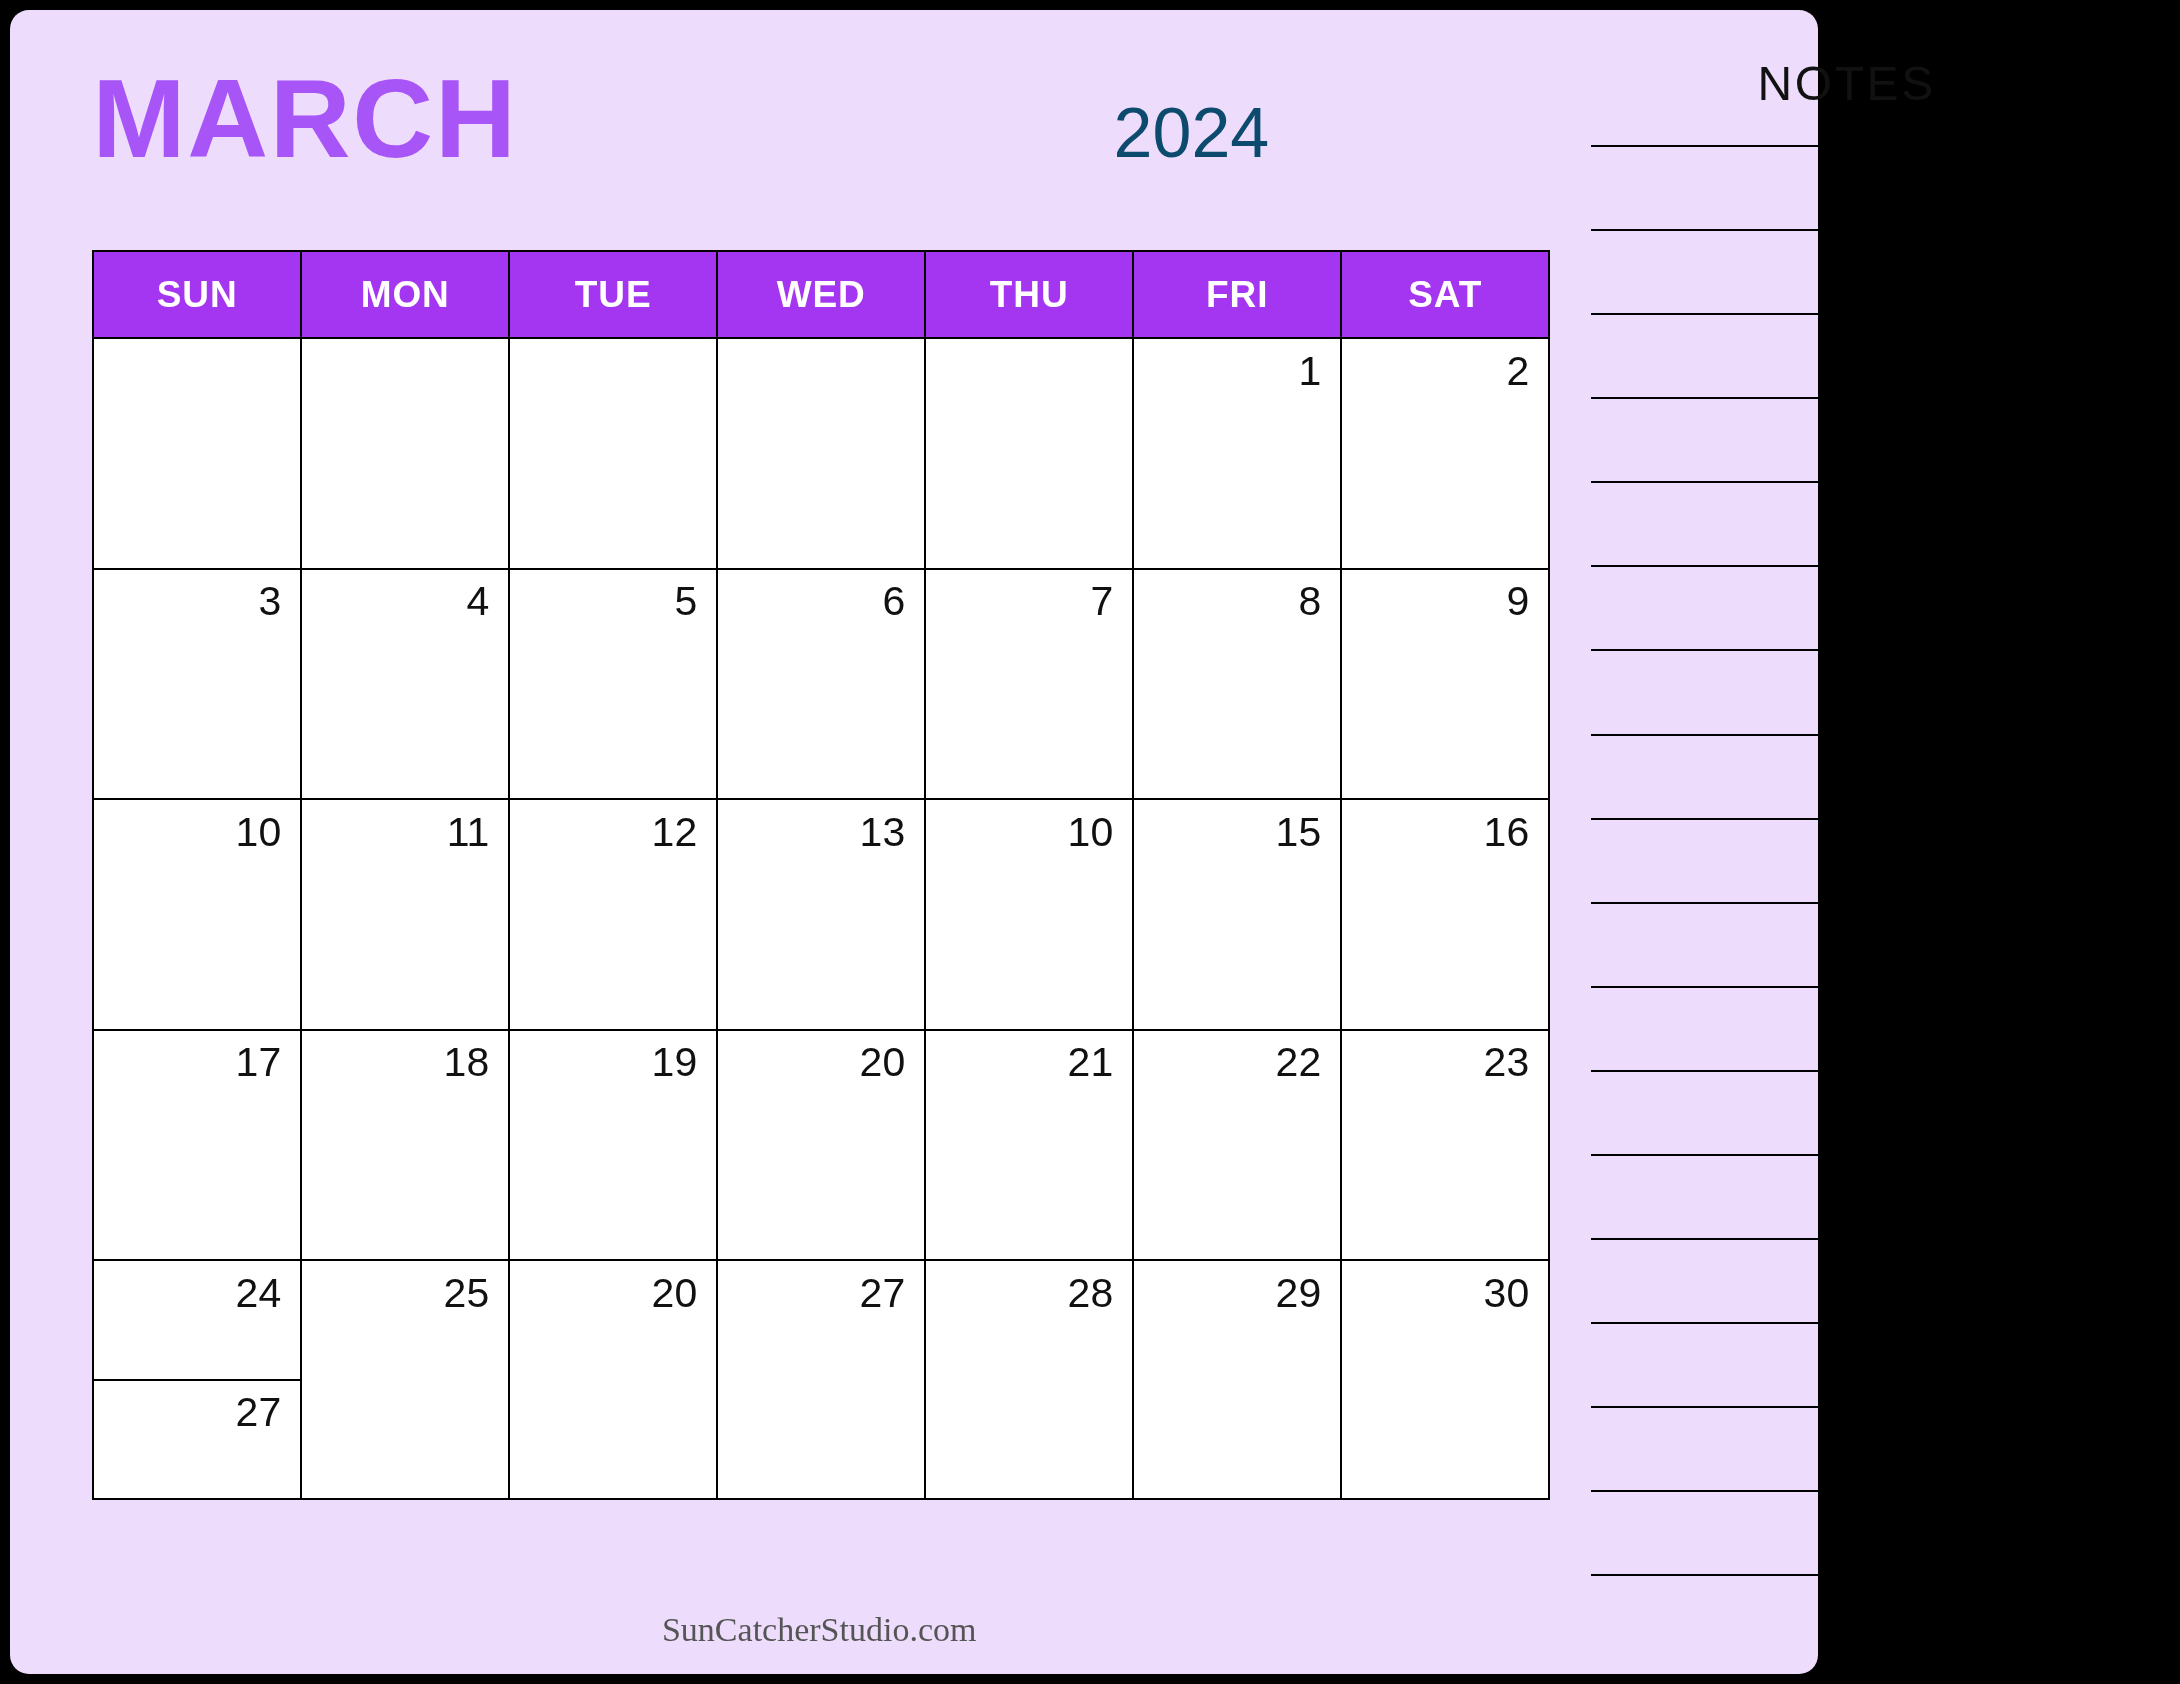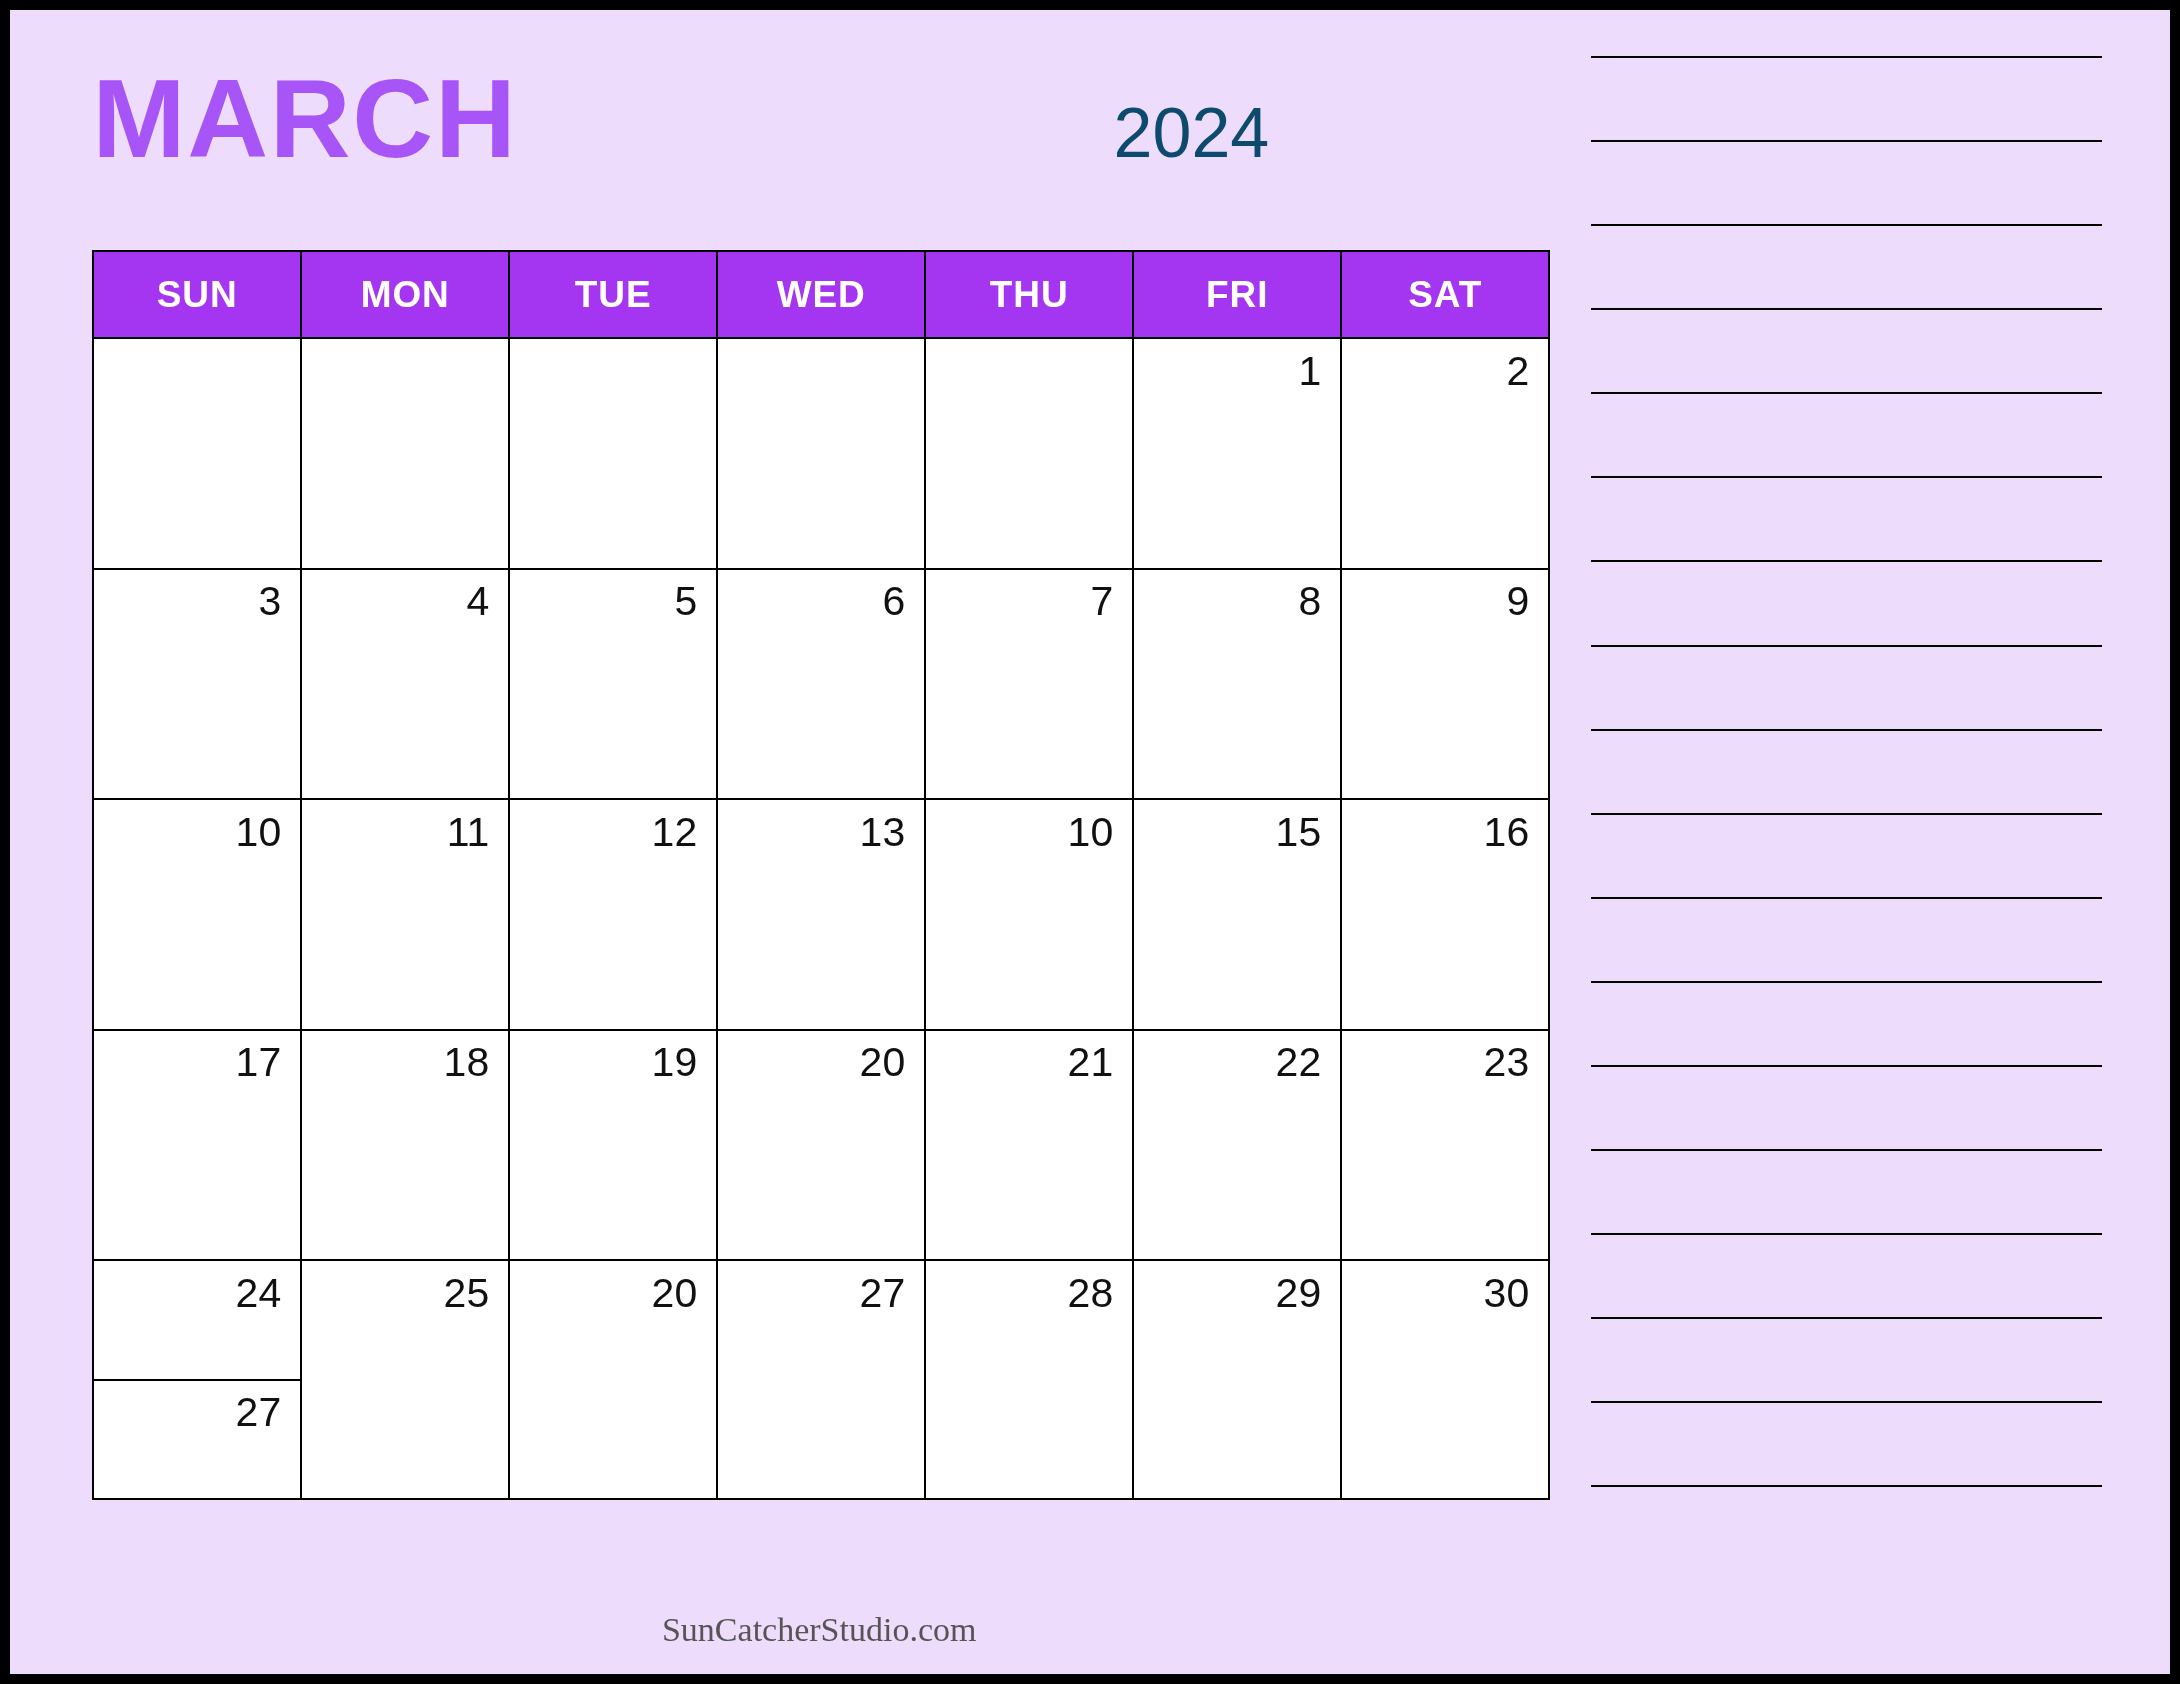--- a/index.html
+++ b/index.html
@@ -10,24 +10,25 @@
     width: 2181px;
     height: 1685px;
     background: #000000;
     font-family: "Liberation Sans", sans-serif;
     overflow: hidden;
   }
   .page {
     position: absolute;
     left: 10.2px;
     top: 10.2px;
-    width: 2160px;
+    width: 1808px;
     height: 1664px;
     background: #eddcfc;
     box-sizing: border-box;
+    border-radius: 19px;
   }
   
   .header {
     position: absolute;
     left: 82px;
     top: 53px;
     width: 1465px;
     height: 128px;
     display: flex;
     align-items: baseline;
@@ -188,20 +189,21 @@
         <td rowspan="2">29</td>
         <td rowspan="2">30</td>
       </tr>
       <tr>
         <td class="short">27</td>
       </tr>
     </tbody>
   </table>
 
   <div class="notes">
+    <div class="notes-title">NOTES</div>
     <div class="notes-lines">
       <div class="note-line"></div>
       <div class="note-line"></div>
       <div class="note-line"></div>
       <div class="note-line"></div>
       <div class="note-line"></div>
       <div class="note-line"></div>
       <div class="note-line"></div>
       <div class="note-line"></div>
       <div class="note-line"></div>

